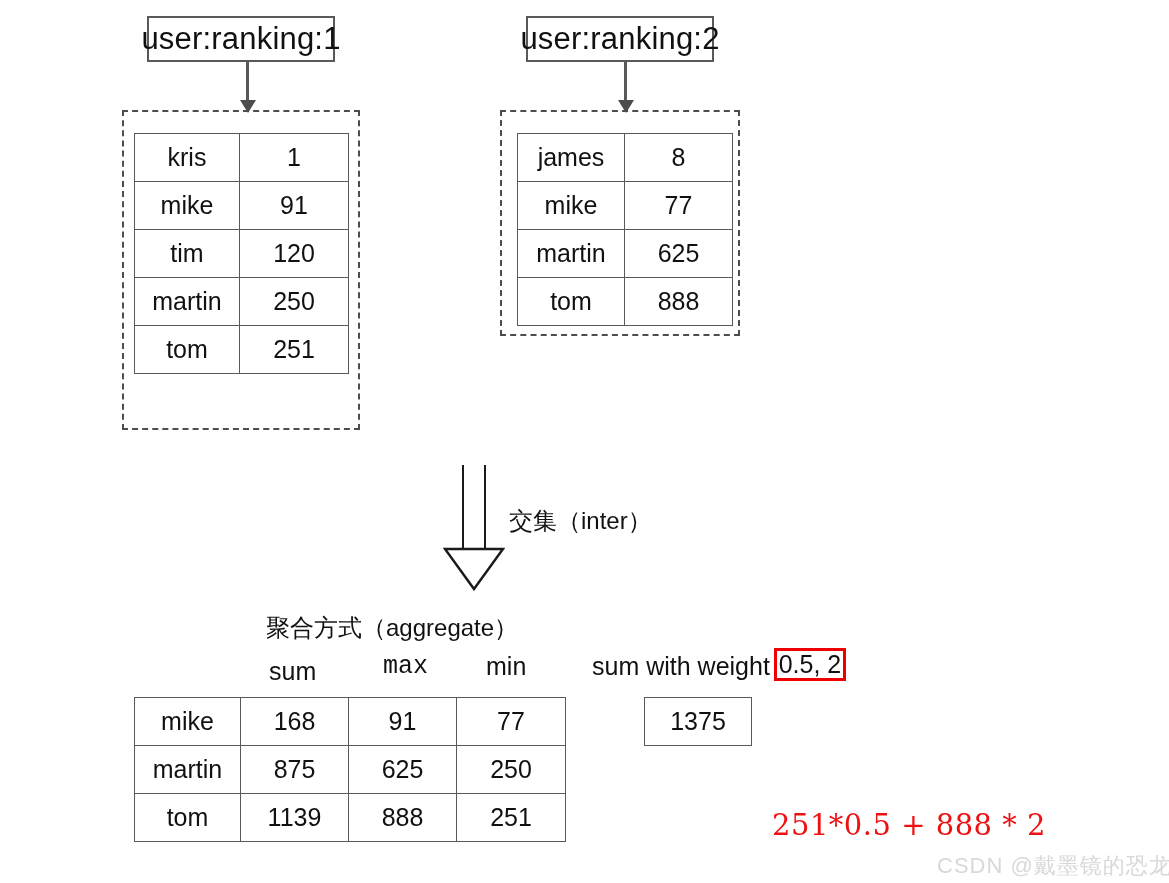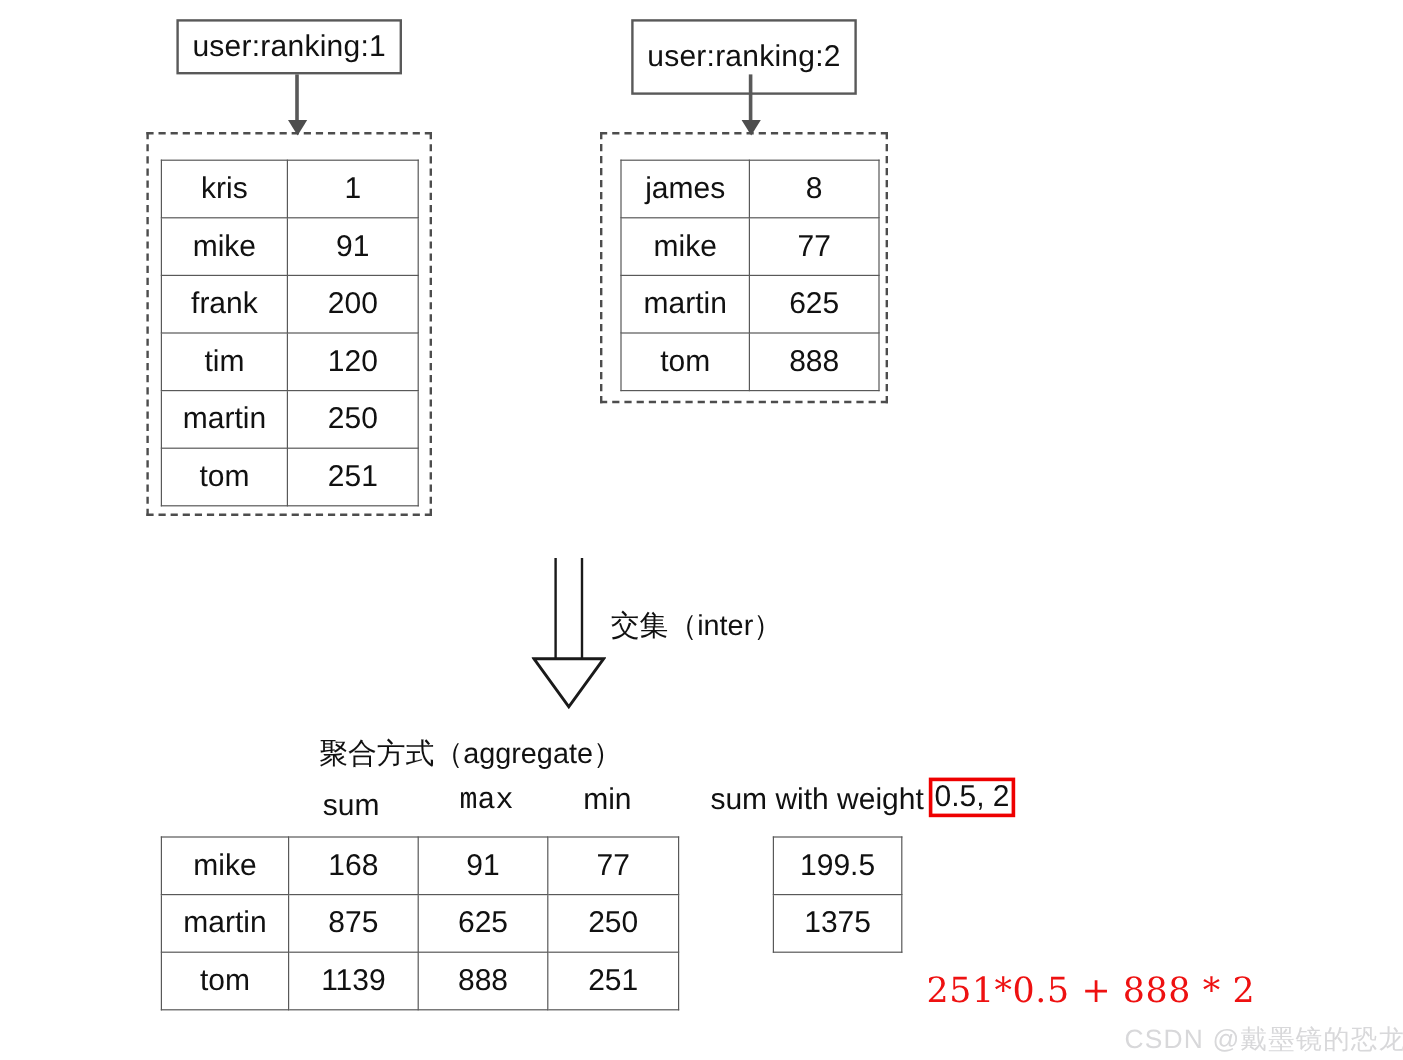--- a/index.html
+++ b/index.html
@@ -17,21 +17,21 @@
   }
   .abs { position: absolute; }
 
   
   .key-box {
     border: 2px solid #595959;
     background: #ffffff;
     display: flex;
     align-items: center;
     justify-content: center;
-    font-size: 25px;
+    font-size: 31px;
     color: #111111;
     letter-spacing: 0.2px;
     box-sizing: border-box;
   }
 
   
   .arrow-line {
     background: #595959;
     width: 3px;
   }
@@ -138,21 +138,21 @@
     letter-spacing: 1px;
   }
 </style>
 </head>
 <body>
 
 <div class="abs key-box" style="left:147px; top:16px; width:188px; height:46px;">
   <span>user:ranking:1</span>
 </div>
 
-<div class="abs key-box" style="left:526px; top:16px; width:188px; height:63px;">
+<div class="abs key-box" style="left:526px; top:16px; width:188px; height:46px;">
   <span>user:ranking:2</span>
 </div>
 
 <div class="abs" style="left:240px; top:62px; width:16px; height:52px;">
   <div class="arrow-line abs" style="left:6px; top:0; height:40px;"></div>
   <div class="arrow-head abs" style="left:0px; top:38px;"></div>
 </div>
 
 <div class="abs" style="left:618px; top:62px; width:16px; height:52px;">
   <div class="arrow-line abs" style="left:6px; top:0; height:40px;"></div>
@@ -163,24 +163,20 @@
 
 <table class="grid" id="set-a-table">
   <tbody>
     <tr>
       <td class="c-name">kris</td>
       <td class="c-score">1</td>
     </tr>
     <tr>
       <td class="c-name">mike</td>
       <td class="c-score">91</td>
-    </tr>
-    <tr>
-      <td class="c-name">frank</td>
-      <td class="c-score">200</td>
     </tr>
     <tr>
       <td class="c-name">tim</td>
       <td class="c-score">120</td>
     </tr>
     <tr>
       <td class="c-name">martin</td>
       <td class="c-score">250</td>
     </tr>
     <tr>
@@ -254,23 +250,20 @@
       <td class="c-sum">1139</td>
       <td class="c-max">888</td>
       <td class="c-min">251</td>
     </tr>
   </tbody>
 </table>
 
 <table class="grid" id="weighted-table">
   <tbody>
     <tr>
-      <td>199.5</td>
-    </tr>
-    <tr>
       <td>1375</td>
     </tr>
   </tbody>
 </table>
 
 <div class="abs formula" style="left:772px; top:808px;">251*0.5 + 888 * 2</div>
 
 <div class="abs watermark" style="left:937px; top:851px;">CSDN @戴墨镜的恐龙</div>
 
 </body></html>

